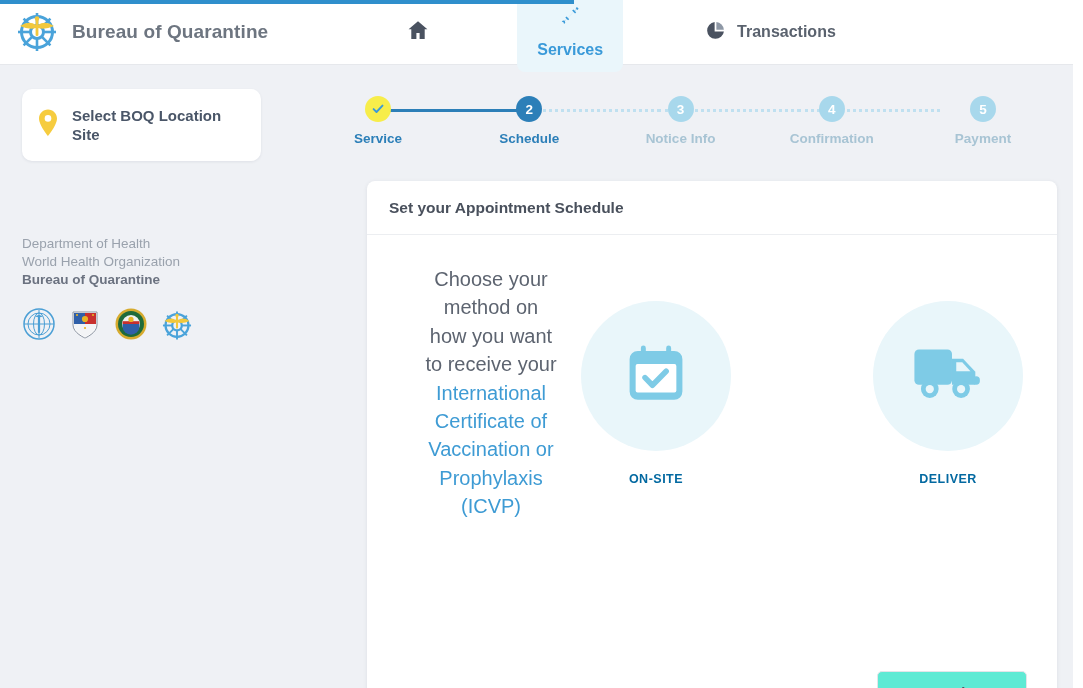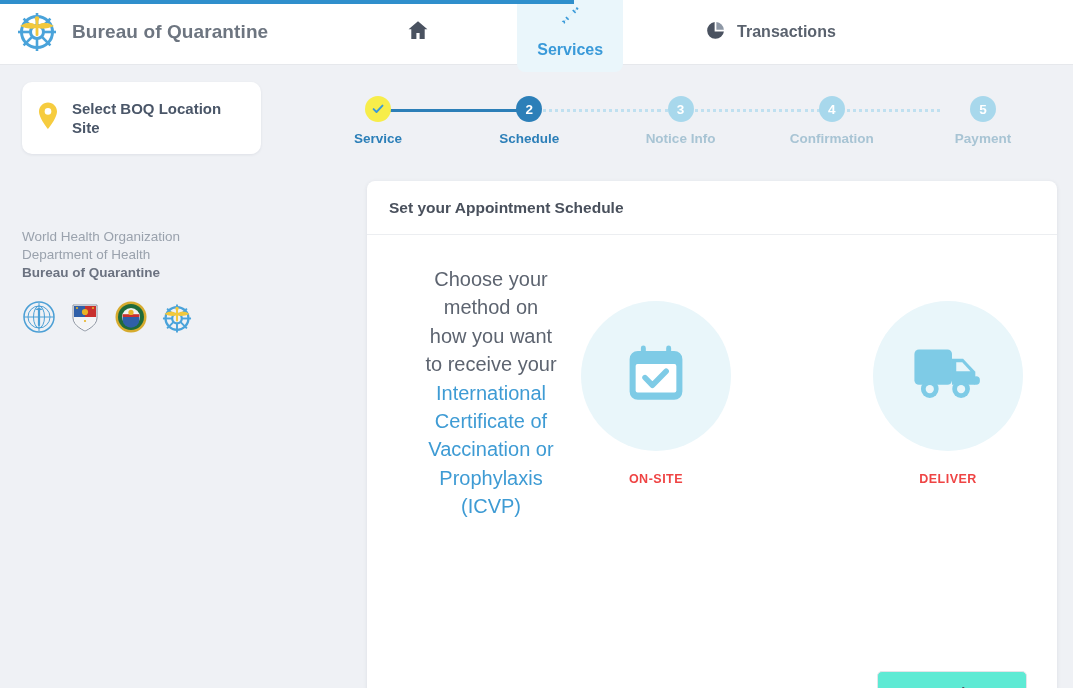--- a/index.html
+++ b/index.html
@@ -79,21 +79,21 @@
     color: #3a9ad9;
     flex-direction: column;
   }
   .nav-gap-a { width: 60px; }
   .nav-gap-b { width: 62px; }
   .nav-gap-c { width: 68px; }
 
   
   #sidebar {
     position: absolute;
-    top: 57px; left: 0;
+    top: 64px; left: 0;
     width: 300px;
     height: 623px;
     padding: 25px 22px 0 22px;
   }
 
   #location-card {
     background: #ffffff;
     border-radius: 10px;
     padding: 17px 16px 17px 14px;
     display: flex;
@@ -252,21 +252,21 @@
     background: #e9f6fa;
     display: flex;
     align-items: center;
     justify-content: center;
   }
   .option-label {
     margin-top: 21px;
     font-size: 12.5px;
     font-weight: 700;
     letter-spacing: .5px;
-    color: #ef4444;
+    color: #0369a1;
   }
 
   #card-footer {
     display: flex;
     justify-content: flex-end;
     padding: 0 30px 26px 30px;
   }
   #back-button {
     width: 150px;
     height: 44px;
@@ -369,22 +369,22 @@
     <span>
       <svg width="24" height="30" viewBox="0 0 24 30">
         <path d="M12 1.6C7 1.6 3 5.6 3 10.6c0 6.6 9 17.6 9 17.6s9-11 9-17.6c0-5-4-9-9-9z" fill="#f6cc3f"></path>
         <circle cx="12" cy="10.4" r="3.3" fill="#ffffff"></circle>
       </svg>
     </span>
     <span class="loc-label">Select BOQ Location Site</span>
   </div>
 
   <div id="org-block">
+    <div>Department of Health</div>
     <div>World Health Organization</div>
-    <div>Department of Health</div>
     <div class="org-strong">Bureau of Quarantine</div>
   </div>
 
   <div id="logo-row">
 
     <span class="logo-chip">
       <svg width="34" height="34" viewBox="0 0 34 34">
         <circle cx="17" cy="17" r="15" fill="none" stroke="#4b9fd5" stroke-width="1.5"></circle>
         <circle cx="17" cy="17" r="11" fill="none" stroke="#4b9fd5" stroke-width="1"></circle>
         <ellipse cx="17" cy="17" rx="5.5" ry="11" fill="none" stroke="#4b9fd5" stroke-width="1"></ellipse>

